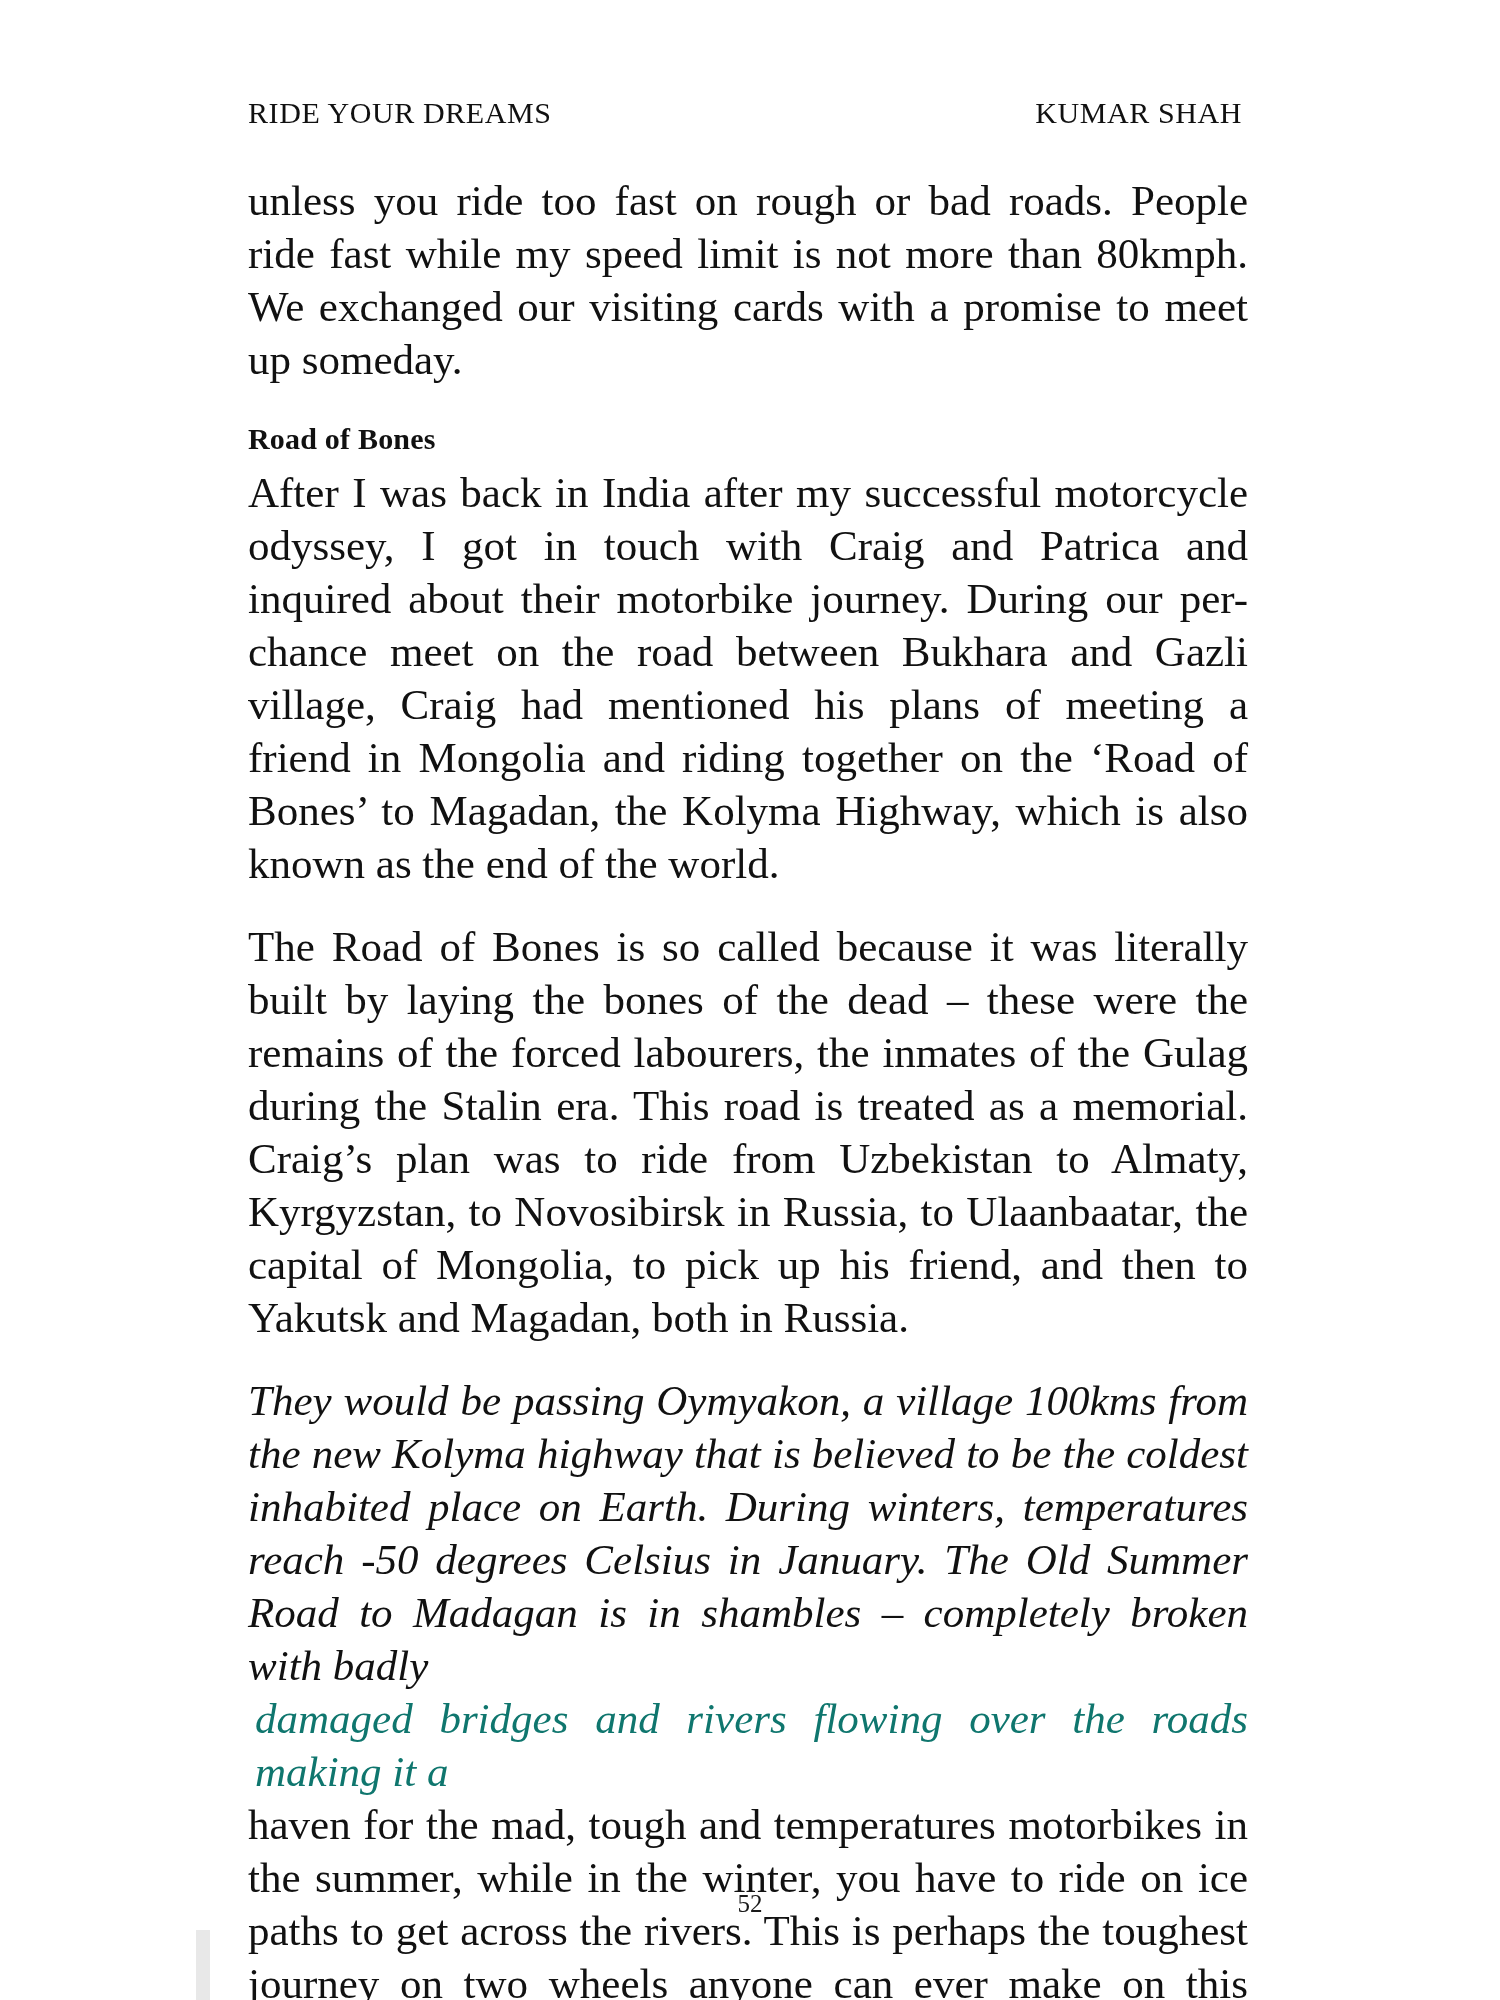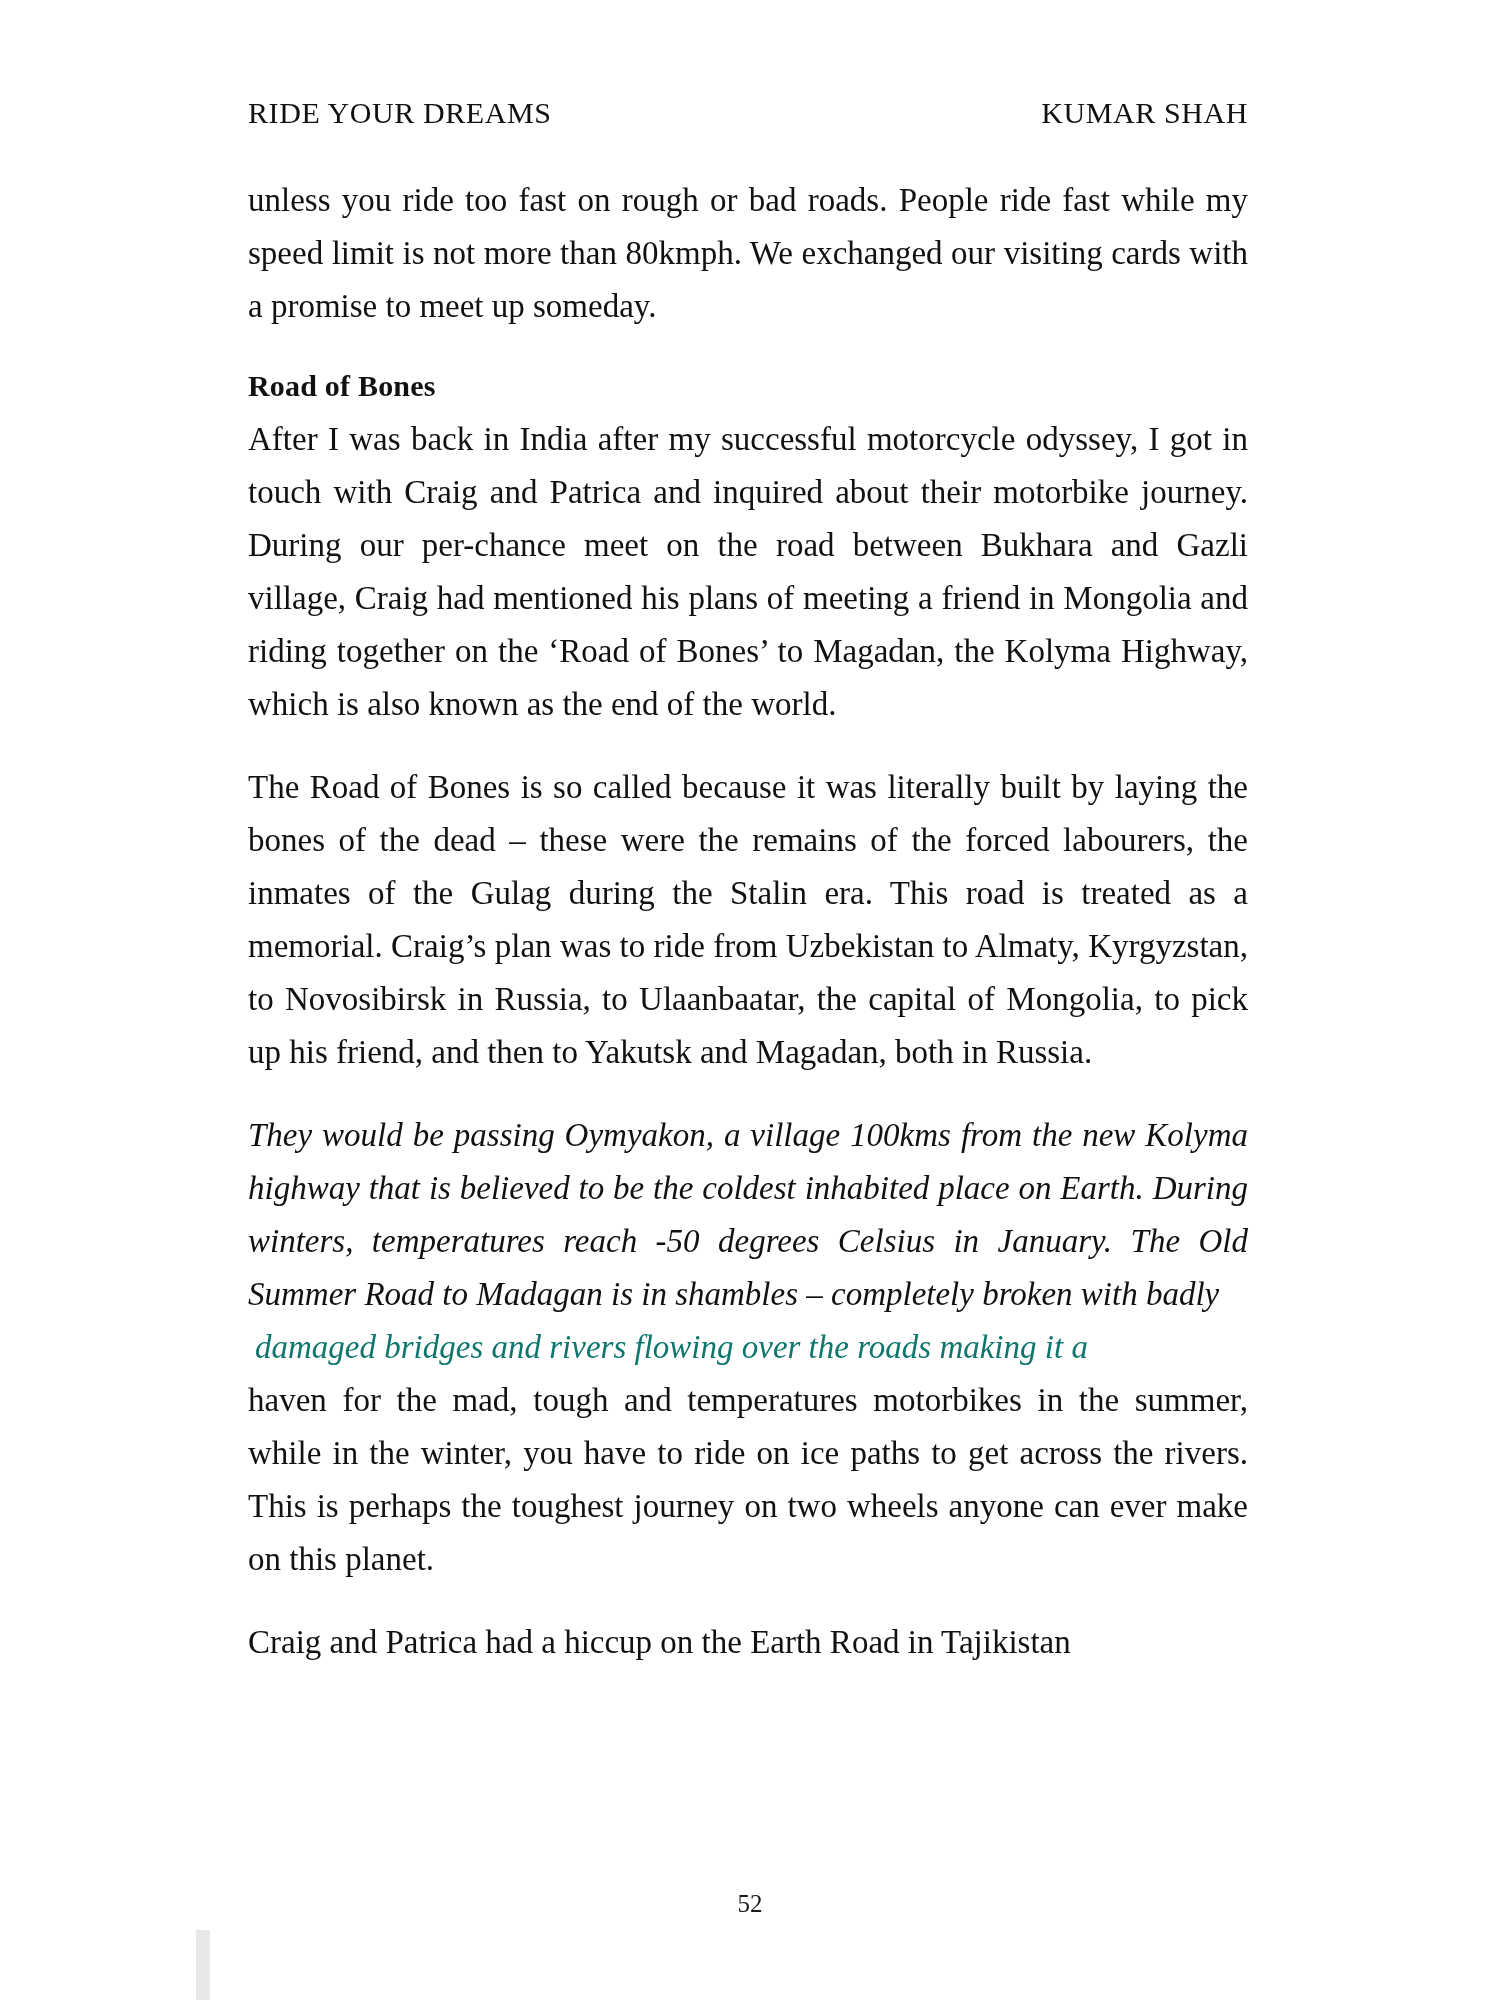--- a/index.html
+++ b/index.html
@@ -33,24 +33,24 @@
     align-items: baseline;
     font-size: 30px;
     letter-spacing: 0.6px;
     margin-bottom: 44px;
   }
   .running-head .rh-left,
   .running-head .rh-right {
     white-space: nowrap;
   }
   .running-head .rh-right {
-    margin-right: 0;
+    margin-right: 6px;
   }
   p.body-text {
-    font-size: 33px;
+    font-size: 43px;
     line-height: 53px;
     text-align: justify;
     text-justify: inter-word;
     margin: 0 0 30px 0;
     hyphens: none;
   }
   p.body-text.tight {
     margin-bottom: 0;
     font-style: italic;
   }

